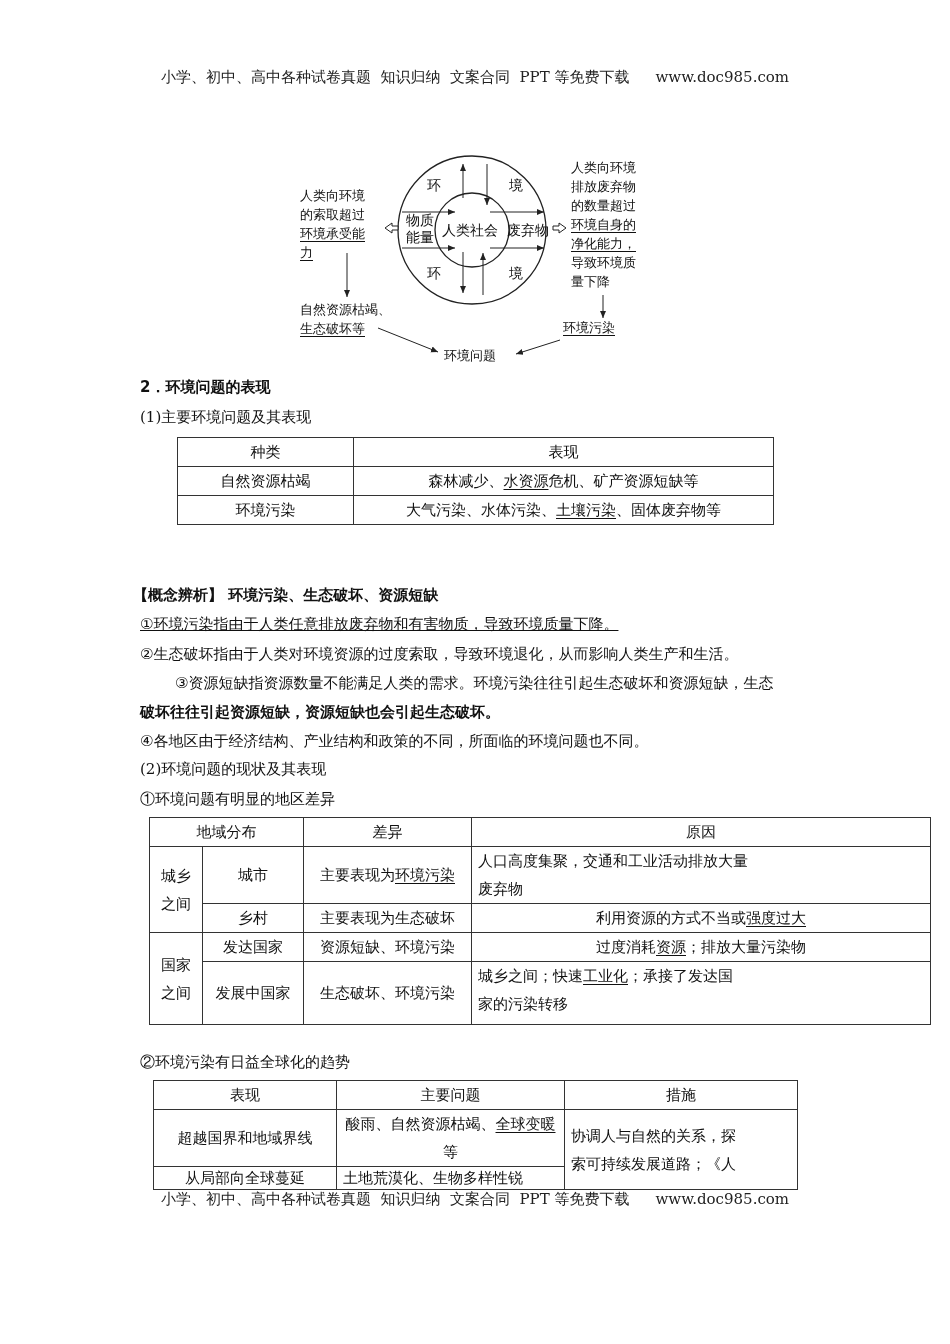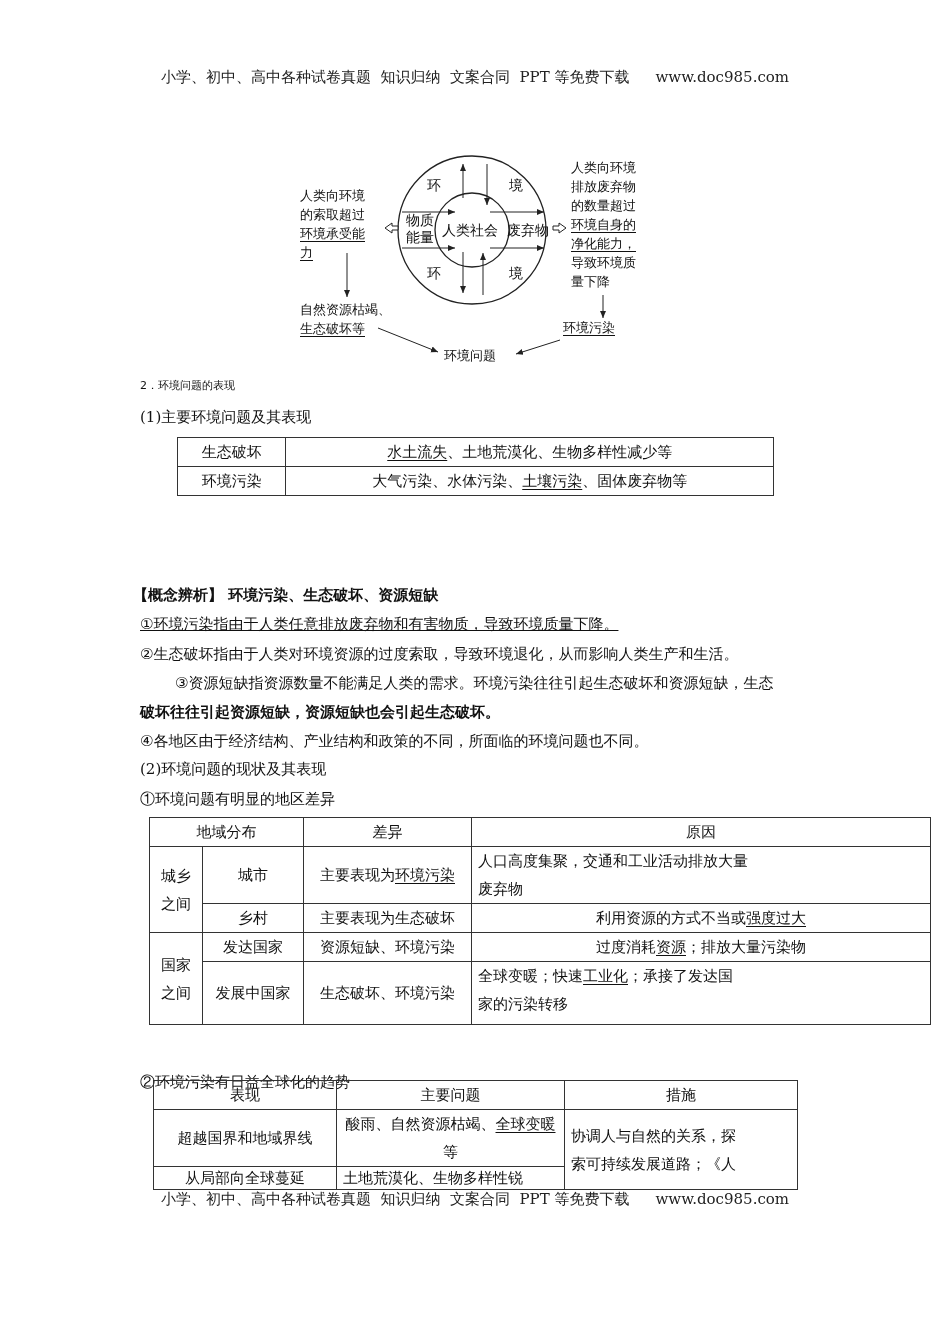--- a/index.html
+++ b/index.html
@@ -14,21 +14,21 @@
   .hdr { top: 68px; }
   .ftr { top: 1190px; }
   .hdr .url, .ftr .url { margin-left: 26px; }
 
   
   .diagram { position: absolute; left: 290px; top: 150px; width: 380px; height: 220px; }
   .diagram svg { position: absolute; left: 0; top: 0; }
   .dtxt { position: absolute; font-size: 13px; line-height: 19px; color: #111; }
   .u { text-decoration: underline; text-underline-offset: 3px; }
 
-  .sec-title { position: absolute; left: 140px; top: 378px; font-size: 11px; font-weight: normal; font-family: "DejaVu Sans", sans-serif; }
+  .sec-title { position: absolute; left: 140px; top: 378px; font-size: 15px; font-weight: bold; font-family: "DejaVu Sans", sans-serif; }
   .line { position: absolute; left: 140px; font-size: 15px; white-space: nowrap; }
   .sans { font-family: "DejaVu Sans", "Liberation Sans", sans-serif; }
 
   table { position: absolute; border-collapse: collapse; font-size: 15px; }
   td, th { border: 1px solid #333; text-align: center; font-weight: normal; padding: 0 6px; }
   .t1 { left: 177px; top: 437px; width: 597px; }
   .t1 td, .t1 th { height: 28px; }
   .t2 { left: 149px; top: 817px; width: 782px; font-family: Liberation Serif, serif; }
   .t2 td, .t2 th { line-height: 28px; }
   .t3 { left: 153px; top: 1080px; width: 645px; }
@@ -104,23 +104,27 @@
   <div class="dtxt" style="left:152px; top:71px; font-size:14px;">人类社会</div>
   <div class="dtxt" style="left:217px; top:71px; font-size:14px;">废弃物</div>
   <div class="dtxt" style="left:154px; top:196px;">环境问题</div>
 </div>
 
 <div class="sec-title">2．环境问题的表现</div>
 <div class="line" style="top:408px;">(1)主要环境问题及其表现</div>
 
 <table class="t1">
   <tbody>
-  <tr>
-    <td>生态破坏</td>
-    <td><span class="u">水土流失</span>、土地荒漠化、生物多样性减少等</td>
+      <tr>
+    <th style="width:163px">种类</th>
+    <th>表现</th>
+  </tr>
+  <tr>
+    <td>自然资源枯竭</td>
+    <td>森林减少、<span class="u">水资源</span>危机、矿产资源短缺等</td>
   </tr>
   <tr>
     <td>环境污染</td>
     <td>大气污染、水体污染、<span class="u">土壤污染</span>、固体废弃物等</td>
   </tr>
 </tbody>
   </table>
 
 <div class="line sans" style="top:586px; font-weight:bold; left:133px;">【概念辨析】  环境污染、生态破坏、资源短缺</div>
 <div class="line sans" style="top:615px;text-decoration:underline;">①环境污染指由于人类任意排放废弃物和有害物质，导致环境质量下降。</div>
@@ -155,28 +159,28 @@
   <tr>
     <td rowspan="2">国家之间</td>
     <td>发达国家</td>
     <td>资源短缺、环境污染</td>
     <td><span>过度消耗</span><span class="u">资源</span><span>；排放大量污染物</span></td>
   </tr>
   <tr>
     <td>发展中国家</td>
     <td>生态破坏、环境污染</td>
     <td class="left" style="padding-bottom:6px">
-          <div><span>全球变暖；快速</span><span class="u">工业化</span><span>；承接了发达国</span></div>
+          <div><span>城乡之间；快速</span><span class="u">工业化</span><span>；承接了发达国</span></div>
           <div>家的污染转移</div>
         </td>
   </tr>
 </tbody>
   </table>
 
-<div class="line" style="top:1053px;margin-top:20px;">②环境污染有日益全球化的趋势</div>
+<div class="line" style="top:1053px;">②环境污染有日益全球化的趋势</div>
 
 <table class="t3">
   <tbody>
       <tr>
     <th style="width:170px">表现</th>
     <th style="width:215px">主要问题</th>
     <th>措施</th>
   </tr>
   <tr>
     <td>超越国界和地域界线</td>

